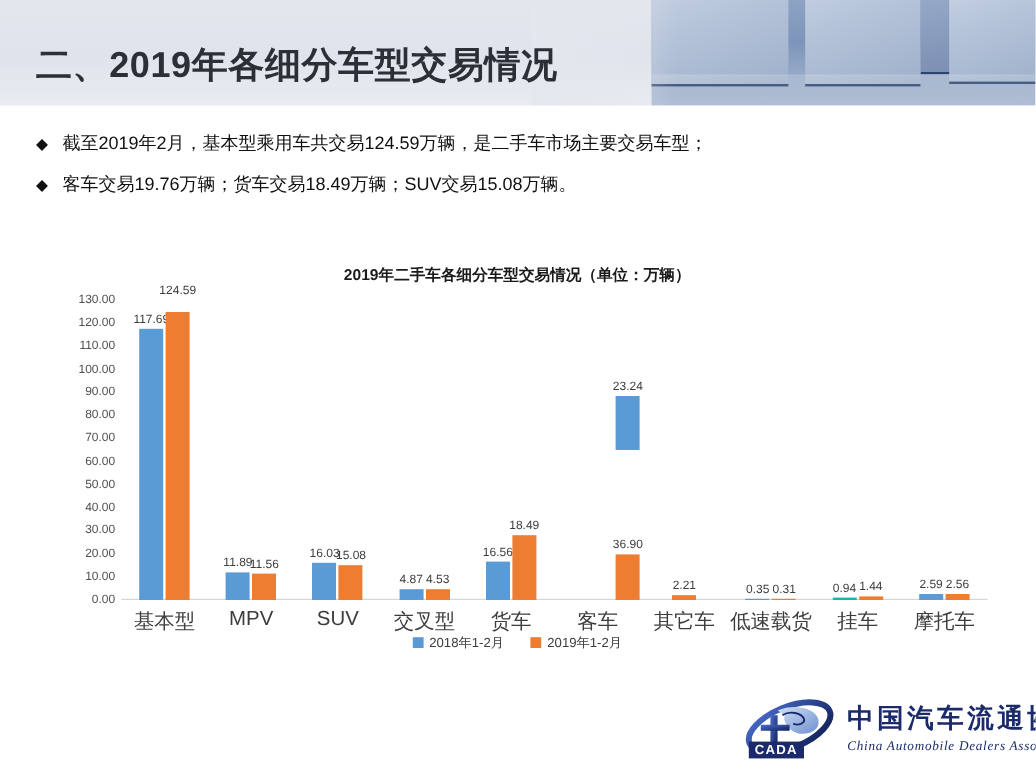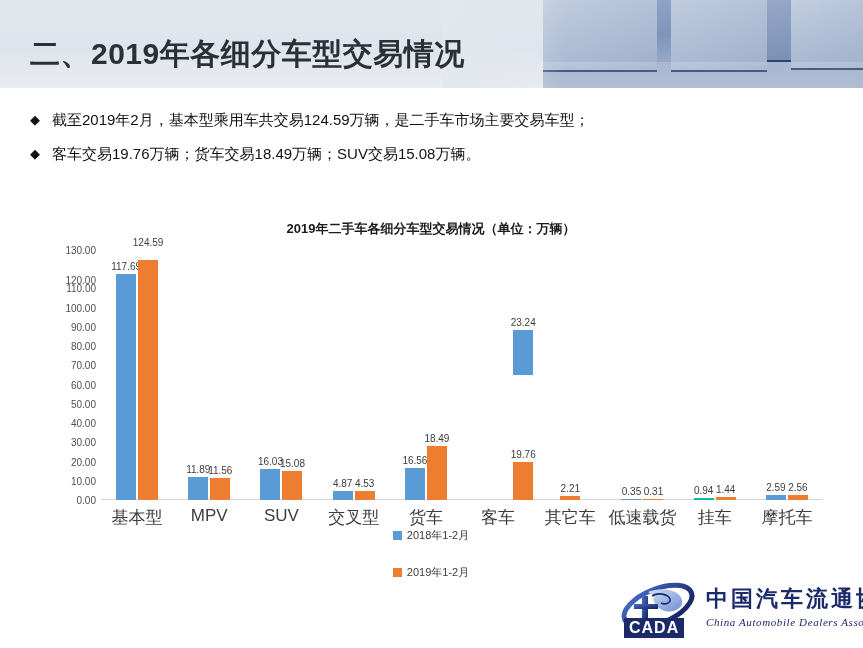--- a/index.html
+++ b/index.html
@@ -114,21 +114,21 @@
     font-size:10px;color:#3d3d3d;white-space:nowrap;
   }
   .bar-label.raise{margin-bottom:12px;}
   .xlabel{
     position:absolute;top:100%;margin-top:6px;left:50%;
     transform:translateX(-50%);
     font-size:17px;color:#3d3d3d;white-space:nowrap;
   }
   .legend{
     position:absolute;left:0;top:318px;width:100%;
-    display:flex;justify-content:center;align-items:center;gap:22px;flex-direction:column;
+    display:flex;justify-content:center;align-items:center;gap:22px;
   }
   .legend-item{display:flex;align-items:center;gap:5px;}
   .legend-swatch{width:9px;height:9px;}
   .legend-text{font-size:11px;color:#3d3d3d;white-space:nowrap;}
 
   
   .logo{
     position:absolute;left:618px;top:578px;width:232px;height:62px;
   }
   .logo-mark{
@@ -141,21 +141,21 @@
     font-family:"DejaVu Sans",sans-serif;
   }
   .logo-en{
     position:absolute;left:88px;top:38px;
     font-size:11px;color:#1b2a6b;font-style:italic;
     letter-spacing:0.6px;white-space:nowrap;
     font-family:"Liberation Serif",serif;
   }
   .logo-cada{
     position:absolute;left:6px;top:40px;
-    font-size:16px;font-weight:bold;color:#ffffff;
+    font-size:11px;font-weight:bold;color:#ffffff;
     background:#1b2a6b;padding:1px 5px;letter-spacing:1px;
     font-family:"Liberation Sans",sans-serif;
   }
 </style>
 </head>
 <body>
 
 <div class="header">
   <div class="header-photo">
     <div class="cube cube-1">
@@ -183,21 +183,21 @@
   <div class="bullet-row">
     <span class="bullet-mark">◆</span>
     <span class="bullet-text">客车交易19.76万辆；货车交易18.49万辆；SUV交易15.08万辆。</span>
   </div>
 </div>
 
 <div class="chart">
   <div class="chart-title">2019年二手车各细分车型交易情况（单位：万辆）</div>
   <div class="ylabels" id="ylabels">
       <div class="ylabel" style="top: 0px;">130.00</div>
-      <div class="ylabel" style="top: 19.2308px; margin-top: 11px;">120.00</div>
+      <div class="ylabel" style="top: 19.2308px;">120.00</div>
       <div class="ylabel" style="top: 38.4615px;">110.00</div>
       <div class="ylabel" style="top: 57.6923px;">100.00</div>
       <div class="ylabel" style="top: 76.9231px;">90.00</div>
       <div class="ylabel" style="top: 96.1538px;">80.00</div>
       <div class="ylabel" style="top: 115.385px;">70.00</div>
       <div class="ylabel" style="top: 134.615px;">60.00</div>
       <div class="ylabel" style="top: 153.846px;">50.00</div>
       <div class="ylabel" style="top: 173.077px;">40.00</div>
       <div class="ylabel" style="top: 192.308px;">30.00</div>
       <div class="ylabel" style="top: 211.538px;">20.00</div>
@@ -272,21 +272,21 @@
         <div class="xlabel">货车</div>
       </div>
       <div class="group" style="left: 361px; width: 72.2px; flex-direction: column;">
         <div class="bar-wrap">
           <div class="bar s0" style="background: rgb(91, 155, 213); height: 44.6923px;">
             <div class="bar-label">23.24</div>
           </div>
         </div>
         <div class="bar-wrap">
           <div class="bar s1" style="background: rgb(237, 125, 49); height: 38px;">
-            <div class="bar-label">19.76</div>
+            <div class="bar-label">36.90</div>
           </div>
         </div>
         <div class="xlabel">客车</div>
       </div>
       <div class="group" style="left: 433.2px; width: 72.2px;">
         <div class="bar-wrap">
           <div class="bar s1" style="background: rgb(237, 125, 49); height: 4.25px;">
             <div class="bar-label">2.21</div>
           </div>
         </div>

